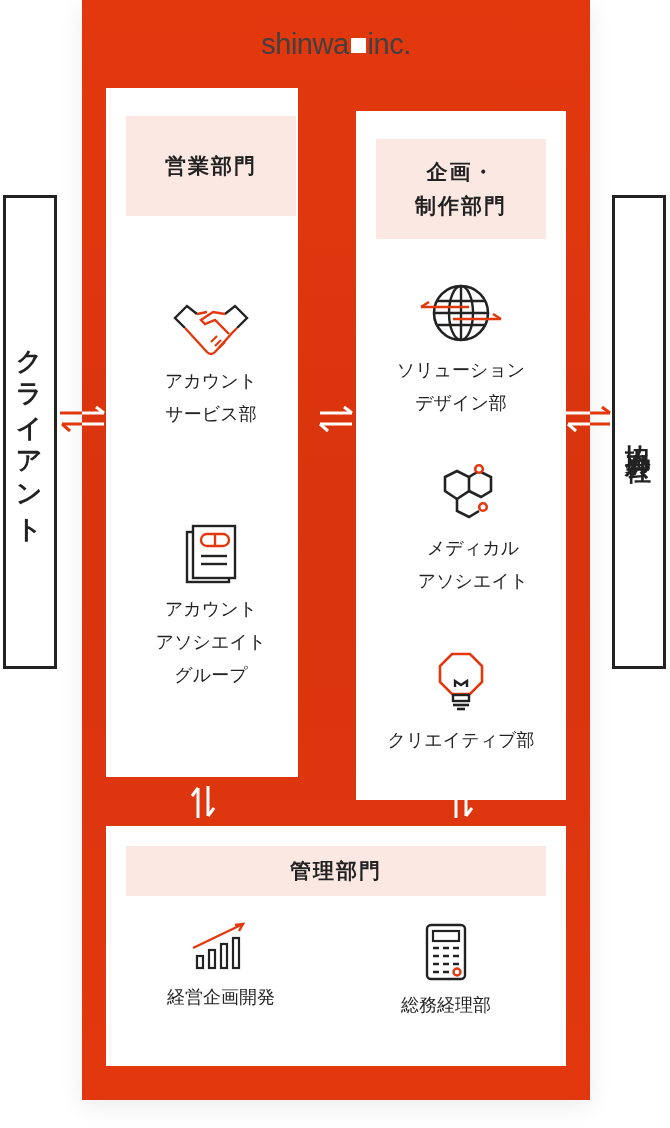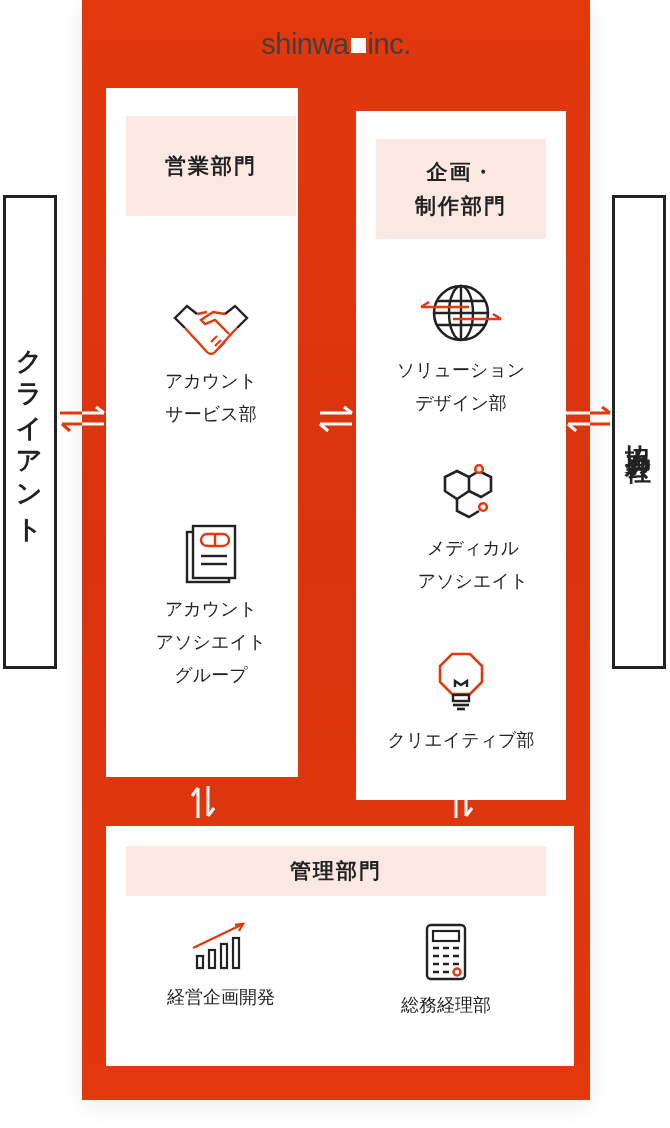--- a/index.html
+++ b/index.html
@@ -7,21 +7,21 @@
          font-family:"DejaVu Sans","Liberation Sans",sans-serif; color:#222; }
   .frame { position:absolute; left:82px; top:0; width:508px; height:1100px;
            background:linear-gradient(180deg,#e3380e 0%,#d9340e 50%,#e3380e 100%);
            box-shadow:0 6px 24px rgba(0,0,0,0.08); }
   .logo { position:absolute; left:82px; top:28px; width:508px; text-align:center; color:#404040;
           font-family:"Liberation Sans",sans-serif; font-size:29px; letter-spacing:-0.5px; }
   .logo .sq { display:inline-block; width:15px; height:15px; background:#fff; margin:0 2px; vertical-align:1px; }
   .card { position:absolute; background:#fff; }
   .card-left { left:106px; top:88px; width:192px; height:689px; }
   .card-right { left:356px; top:88px; width:210px; height:689px;margin-top:23px; }
-  .card-bottom { left:106px; top:826px; width:460px; height:240px;padding-left:8px; }
+  .card-bottom { left:106px; top:826px; width:460px; height:240px; }
   .dept-head { position:absolute; background:#fbe8e2; display:flex; align-items:center; justify-content:center;
                text-align:center; font-size:21px; font-weight:bold; line-height:34px; color:#222; letter-spacing:2px; }
   .card-left .dept-head, .card-right .dept-head { left:20px; top:28px; width:170px; height:100px; }
   .card-bottom .dept-head { left:20px; top:20px; width:420px; height:50px; }
   .unit { position:absolute; text-align:center; font-size:18px; line-height:33px; color:#222; }
   .unit svg { display:block; margin:0 auto 6px auto; }
   .side { position:absolute; top:195px; width:54px; height:474px; border:3px solid #222; background:#fff;
           display:flex; align-items:center; justify-content:center; box-sizing:border-box; }
   .side-left { left:3px; }
   .side-right { left:612px; }

